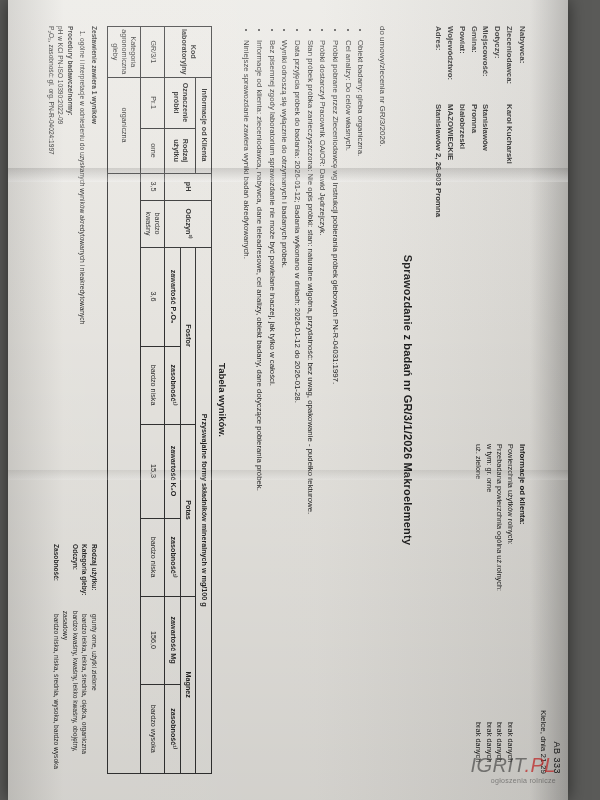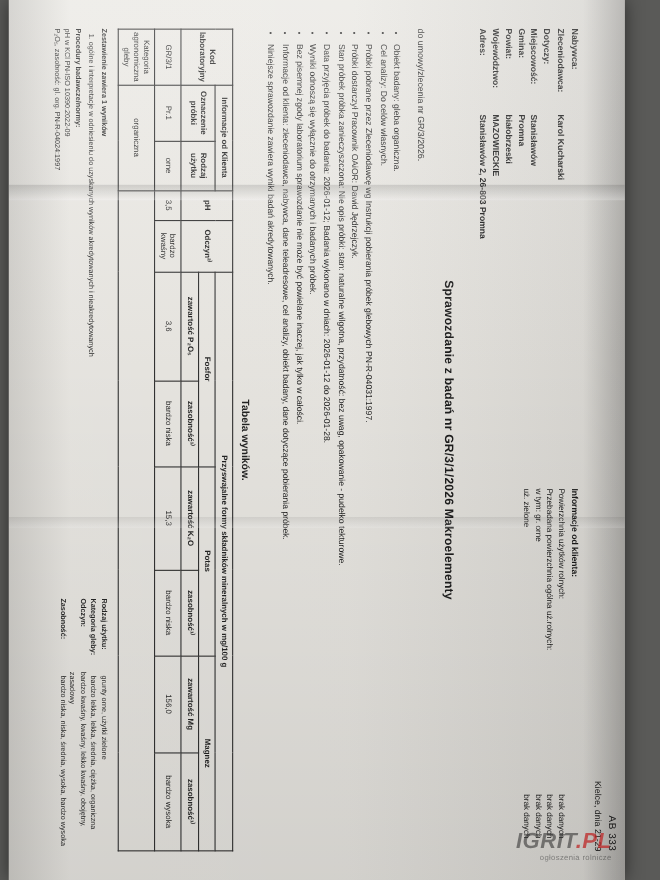--- a/index.html
+++ b/index.html
@@ -194,21 +194,21 @@
   #watermark {
     position: absolute;
     right: 12px;
     bottom: 16px;
     z-index: 60;
     text-align: right;
     pointer-events: none;
   }
   #wm-main {
     font-size: 20px;
-    font-weight: bold;
+    font-weight: normal;
     font-style: italic;
     color: rgba(40,40,40,.55);
     letter-spacing: .5px;
   }
   #wm-main .pl { color: rgba(190,40,40,.75); }
   #wm-sub {
     font-size: 7px;
     color: rgba(60,60,60,.55);
     letter-spacing: .3px;
   }

